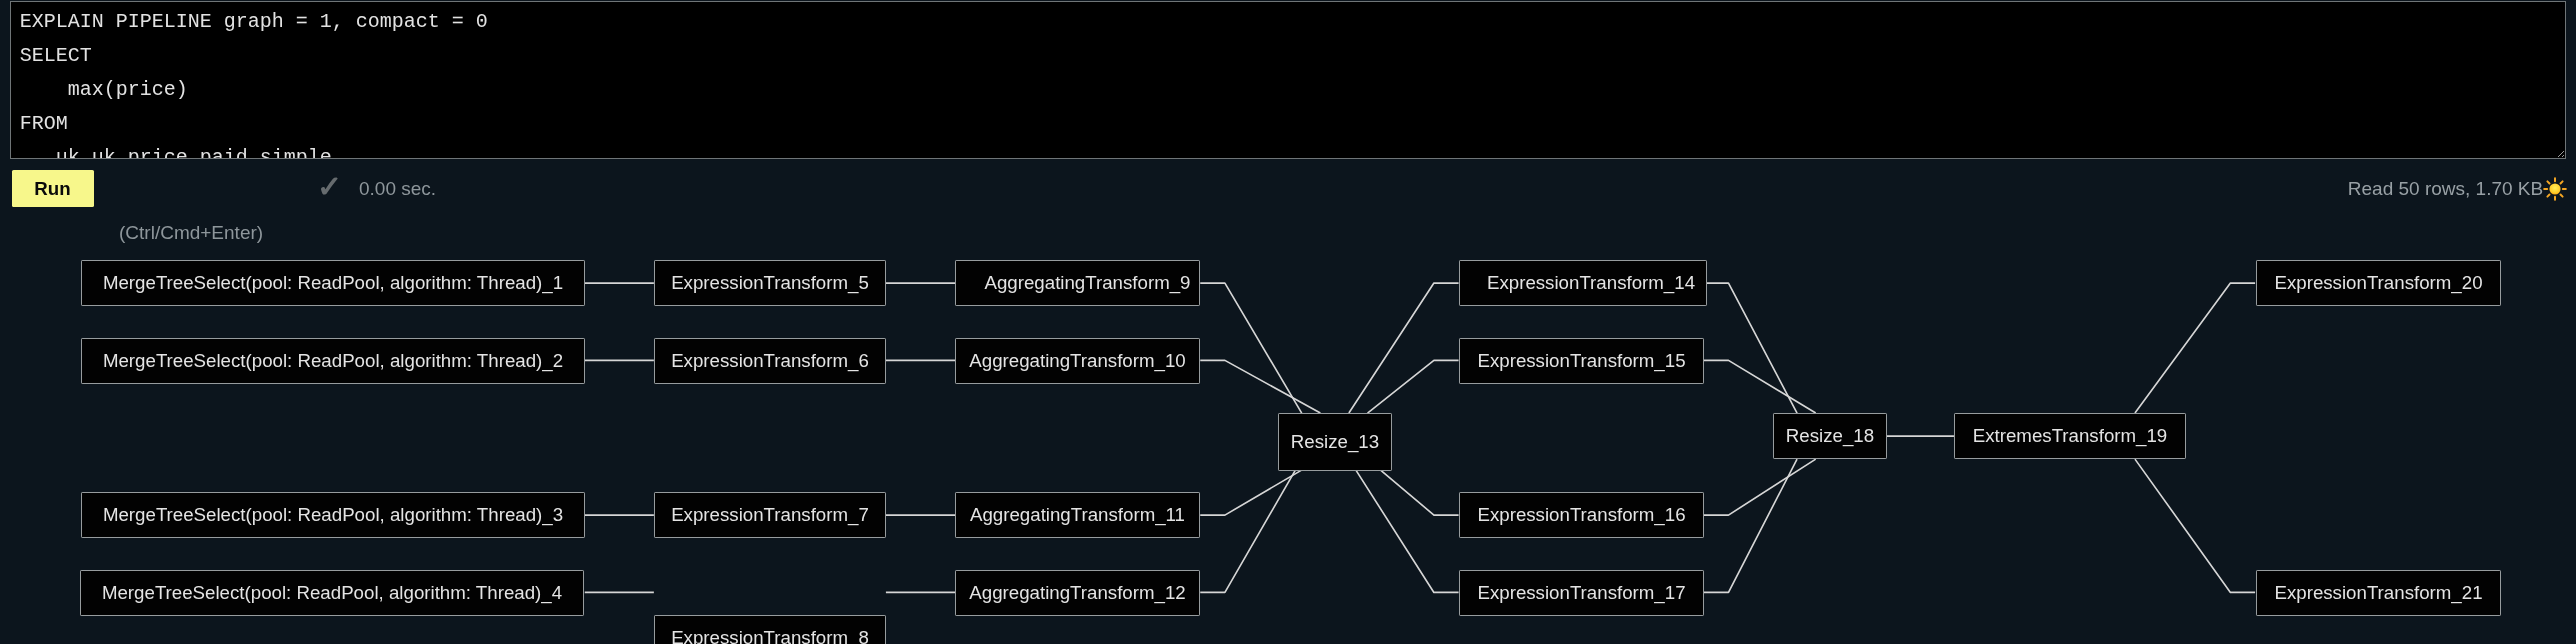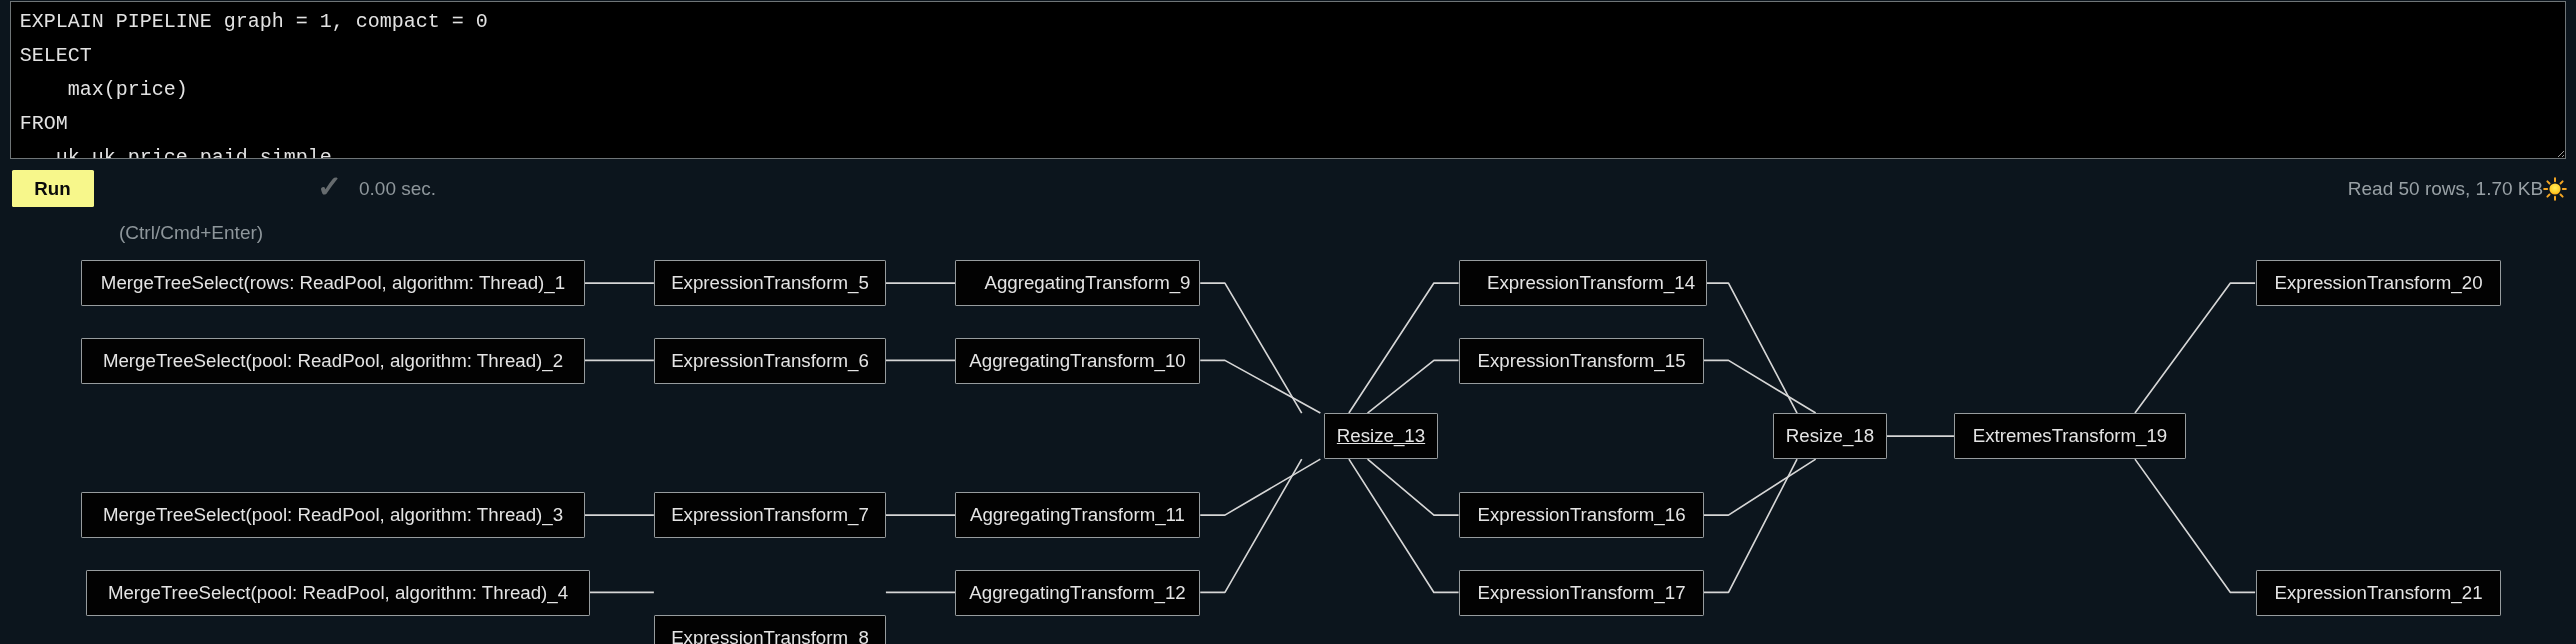--- a/index.html
+++ b/index.html
@@ -77,33 +77,33 @@
       <path d="M2492 837 L2613 939 L2658 939"></path>
       <path d="M2458 837 L2613 1080 L2658 1080"></path>
       <path d="M3105 516 L3150 516 L3275 753"></path>
       <path d="M3105 657 L3150 657 L3309 753"></path>
       <path d="M3105 939 L3150 939 L3309 837"></path>
       <path d="M3105 1080 L3150 1080 L3275 837"></path>
       <path d="M3438 795 L3561 795"></path>
       <path d="M3891 753 L4065 516 L4110 516"></path>
       <path d="M3891 837 L4065 1080 L4110 1080"></path>
     </svg>
-<div class="node" style="left: 81px; top: 260px; width: 504px; height: 46px;">MergeTreeSelect(rows: ReadPool, algorithm: Thread)_1</div>
+<div class="node" style="left: 81px; top: 260px; width: 504px; height: 46px;">MergeTreeSelect(pool: ReadPool, algorithm: Thread)_1</div>
     <div class="node" style="left: 81px; top: 338px; width: 504px; height: 46px; text-align: center;">MergeTreeSelect(pool: ReadPool, algorithm: Thread)_2</div>
     <div class="node" style="left: 81px; top: 492px; width: 504px; height: 46px;">MergeTreeSelect(pool: ReadPool, algorithm: Thread)_3</div>
-    <div class="node" style="left: 86px; top: 570px; width: 504px; height: 46px;">MergeTreeSelect(pool: ReadPool, algorithm: Thread)_4</div>
+    <div class="node" style="left: 80px; top: 570px; width: 504px; height: 46px;">MergeTreeSelect(pool: ReadPool, algorithm: Thread)_4</div>
     <div class="node" style="left: 654px; top: 260px; width: 232px; height: 46px;">ExpressionTransform_5</div>
     <div class="node" style="left: 654px; top: 338px; width: 232px; height: 46px;">ExpressionTransform_6</div>
     <div class="node" style="left: 654px; top: 492px; width: 232px; height: 46px;">ExpressionTransform_7</div>
     <div class="node" style="left: 654px; top: 570px; width: 232px; height: 46px; margin-top: 45px;">ExpressionTransform_8</div>
     <div class="node" style="left: 955px; top: 260px; width: 245px; height: 46px; padding-left: 20px;">AggregatingTransform_9</div>
     <div class="node" style="left: 955px; top: 338px; width: 245px; height: 46px;">AggregatingTransform_10</div>
     <div class="node" style="left: 955px; top: 492px; width: 245px; height: 46px;">AggregatingTransform_11</div>
     <div class="node" style="left: 955px; top: 570px; width: 245px; height: 46px;">AggregatingTransform_12</div>
-    <div class="node" style="left: 1324px; top: 413px; width: 114px; height: 46px; text-decoration: underline;">Resize_13</div>
+    <div class="node" style="left: 1278px; top: 413px; width: 114px; height: 58px;">Resize_13</div>
     <div class="node" style="left: 1459px; top: 260px; width: 248px; height: 46px; padding-left: 16px;">ExpressionTransform_14</div>
     <div class="node" style="left: 1459px; top: 338px; width: 245px; height: 46px;">ExpressionTransform_15</div>
     <div class="node" style="left: 1459px; top: 492px; width: 245px; height: 46px;">ExpressionTransform_16</div>
     <div class="node" style="left: 1459px; top: 570px; width: 245px; height: 46px;">ExpressionTransform_17</div>
     <div class="node" style="left: 1773px; top: 413px; width: 114px; height: 46px;">Resize_18</div>
     <div class="node" style="left: 1954px; top: 413px; width: 232px; height: 46px;">ExtremesTransform_19</div>
     <div class="node" style="left: 2256px; top: 260px; width: 245px; height: 46px;">ExpressionTransform_20</div>
     <div class="node" style="left: 2256px; top: 570px; width: 245px; height: 46px;">ExpressionTransform_21</div>
   </div>
 

